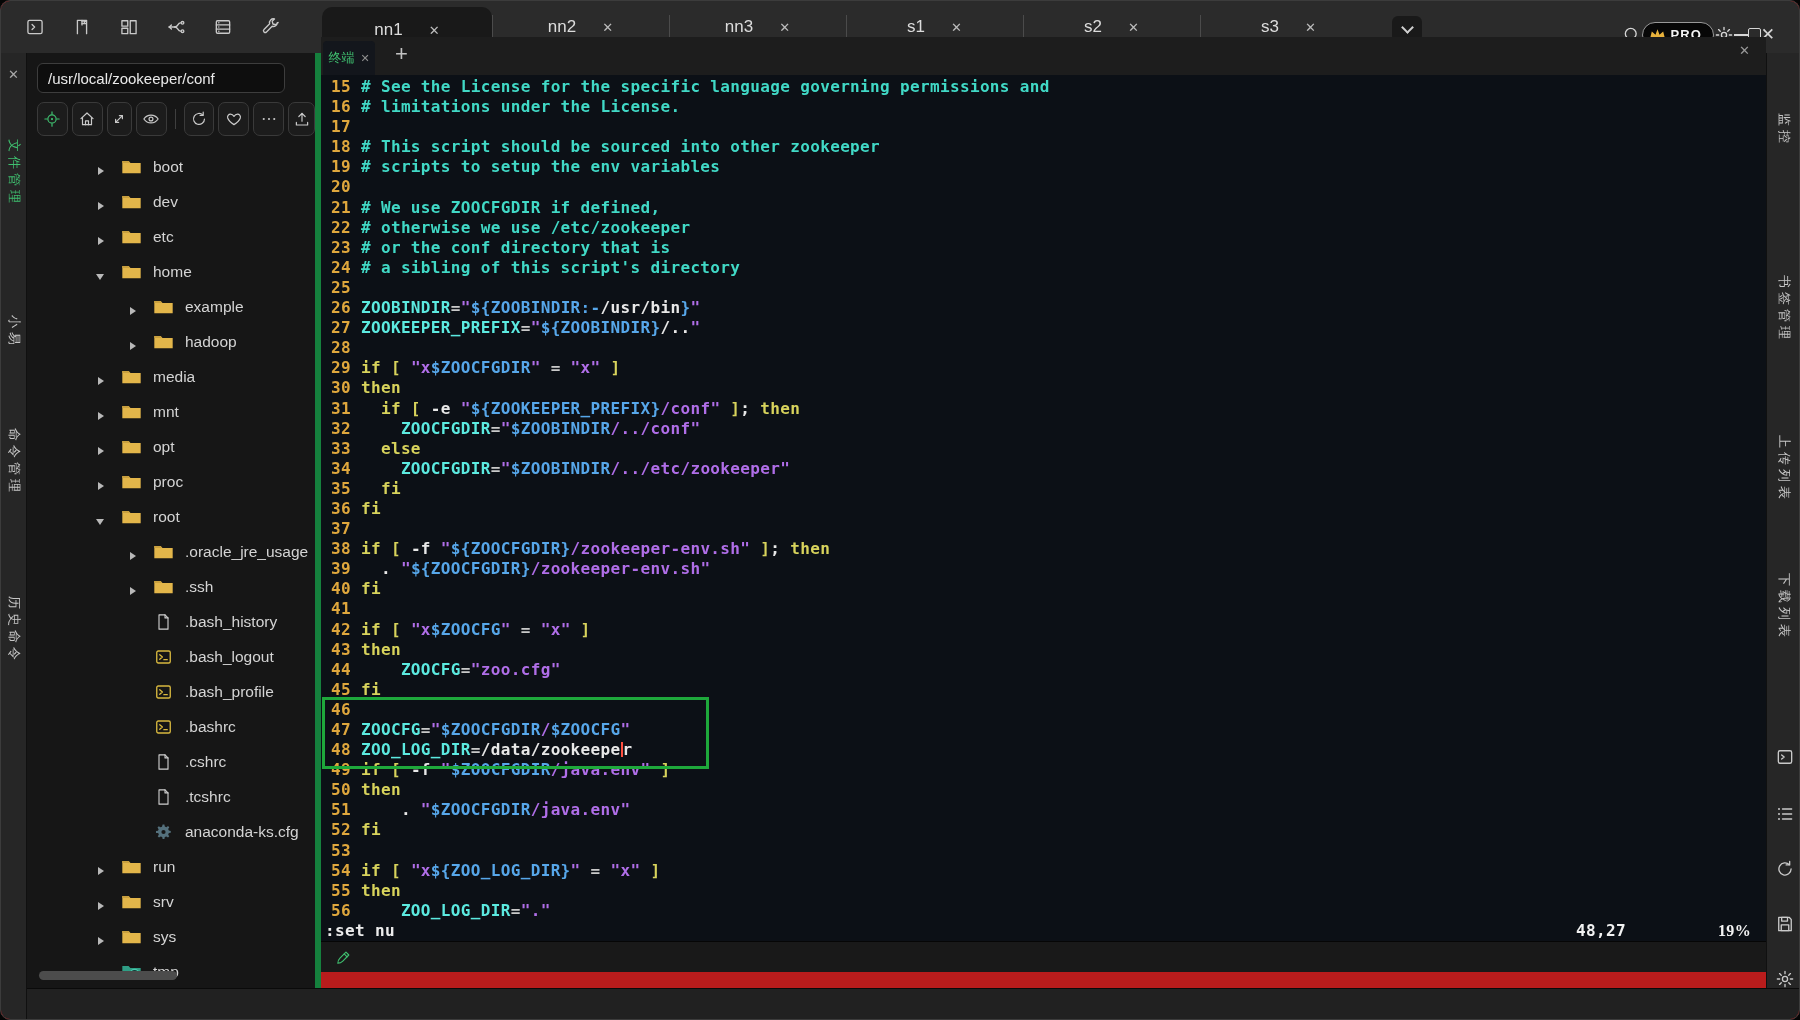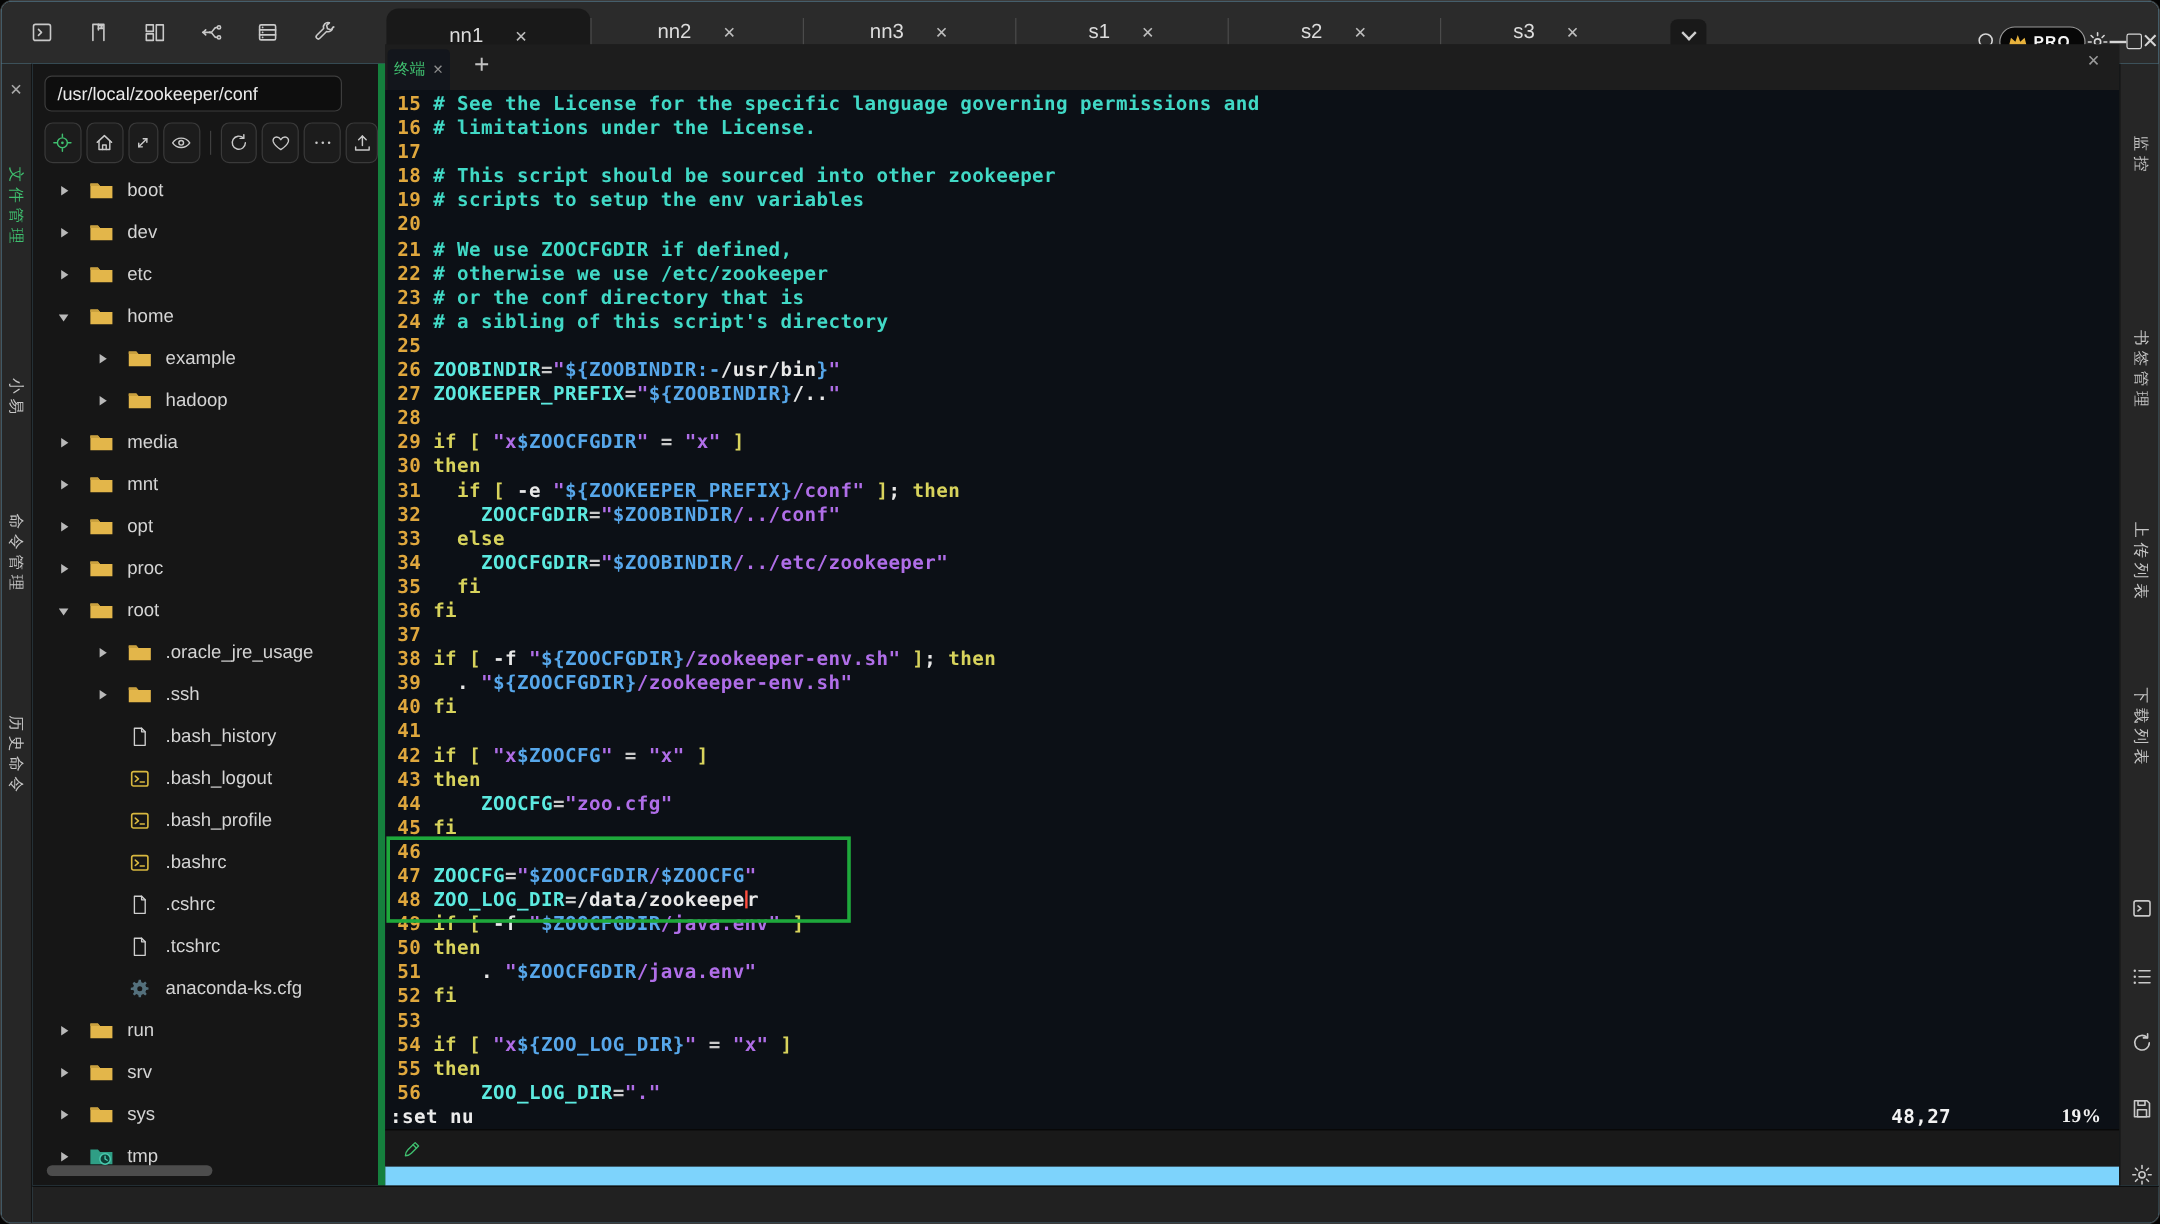--- a/index.html
+++ b/index.html
@@ -1,37 +1,37 @@
 <!DOCTYPE html>
 <html><head>
 <meta charset="utf-8">
 <style>
   * { box-sizing: border-box; margin: 0; padding: 0; }
   body { margin:0; background:#050505; width:1800px; height:1020px; overflow:hidden;
          font-family:"Liberation Sans", sans-serif; }
-  #window { position:relative; width:1800px; height:1020px; background:#7dd3fc;
+  #window { position:relative; width:1800px; height:1020px; background:#b91c1c;
             border-radius:10px; overflow:hidden; border:1px solid #3c3c3c; }
   svg { display:block; width:100%; height:100%; stroke:currentColor; fill:none;
         stroke-width:1.6; stroke-linecap:round; stroke-linejoin:round; }
 
   
   .topbar { position:absolute; left:0; top:0; width:100%; height:52px; background:#2b2b2b; }
   .win-icons { position:absolute; left:24px; top:0; height:52px; display:flex; align-items:center; gap:27px; }
   .win-icons .icon { width:20px; height:20px; color:#c9c9c9; }
   .tab-strip { position:absolute; left:321px; top:0; height:52px; display:flex; align-items:stretch; }
   .tab { width:177px; position:relative; display:flex; align-items:center; justify-content:center;
          gap:26px; color:#dcdcdc; font-size:17px; cursor:default; }
   .tab:not(.active)::before { content:""; position:absolute; left:0; top:14px; height:24px; width:1px; background:#4b4b4b; }
   .tab.active { width:170px; background:#191919; border-radius:10px 10px 0 0; margin-top:6px; height:46px; }
   .tab-close { font-size:13px; color:#bdbdbd; }
   .chevron-btn { position:absolute; left:1391px; top:15px; width:30px; height:26px; background:#191919;
                  border-radius:6px; display:flex; align-items:center; justify-content:center; }
   .chev { width:9px; height:9px; border-right:2px solid #cfcfcf; border-bottom:2px solid #cfcfcf;
           transform:rotate(45deg); margin-top:-4px; }
-  .top-right { position:absolute; right:0; top:0; height:67px; display:flex; align-items:center; }
+  .top-right { position:absolute; right:24px; top:0; height:67px; display:flex; align-items:center; }
   .tr-icon { width:20px; height:20px; color:#d6d6d6; }
   .pro { height:26px; background:#070707; border:1px solid #999; border-radius:13px; display:flex;
          align-items:center; padding:0 11px 0 4px; gap:3px; }
   .pro .crown { width:21px; height:21px; }
   .pro-text { color:#f4f4f4; font-weight:bold; font-size:13px; letter-spacing:1px; }
   .ctl-min { width:14px; height:2px; background:#d6d6d6; }
   .ctl-max { width:13px; height:13px; border:1.6px solid #d6d6d6; border-radius:2px; }
   .ctl-close { color:#d6d6d6; font-size:17px; line-height:1; }
 
   
@@ -51,21 +51,21 @@
               display:flex; align-items:center; padding:0 10px; white-space:nowrap; overflow:hidden; }
   .toolbar { position:absolute; left:10px; top:48px; width:278px; height:36px; display:flex; align-items:center; gap:4px; }
   .tbtn { width:32px; height:34px; background:#1c1c1c; border:1px solid #3a3a3a; border-radius:7px;
           display:flex; align-items:center; justify-content:center; color:#c9c9c9; }
   .tbtn svg { width:18px; height:18px; }
   .tbtn.locate { color:#3fbf6f; }
   .tbtn.narrow { width:26px; }
   .tb-divider { width:1px; height:20px; background:#3f3f3f; margin:0 4px; }
   .tbtn.upload { margin-left:auto; width:28px; }
   .tree { position:absolute; left:0; top:88px; width:100%; }
-  .tree-row { height:35px; display:flex; align-items:center; color:#d4d4d4; font-size:15.5px; }
+  .tree-row { height:35px; display:flex; align-items:flex-end; color:#d4d4d4; font-size:15.5px;padding-left:47px; }
   .arrow { width:10px; height:10px; flex:0 0 10px; position:relative; }
   .arrow.collapsed::before { content:""; position:absolute; top:1px; left:2px; border-left:6px solid #b9b9b9;
                              border-top:4.5px solid transparent; border-bottom:4.5px solid transparent; }
   .arrow.expanded::before { content:""; position:absolute; top:3px; left:0; border-top:6px solid #b9b9b9;
                             border-left:4.5px solid transparent; border-right:4.5px solid transparent; }
   .ind0 .arrow { margin-left:22px; }
   .ind1 .arrow { margin-left:54px; }
   .tree-icon { width:21px; height:18px; margin-left:15px; flex:0 0 21px; }
   .tree-label { margin-left:11px; white-space:nowrap; }
   .hscroll { position:absolute; left:12px; top:918px; width:138px; height:9px; background:#4c4c4c; border-radius:5px; }

